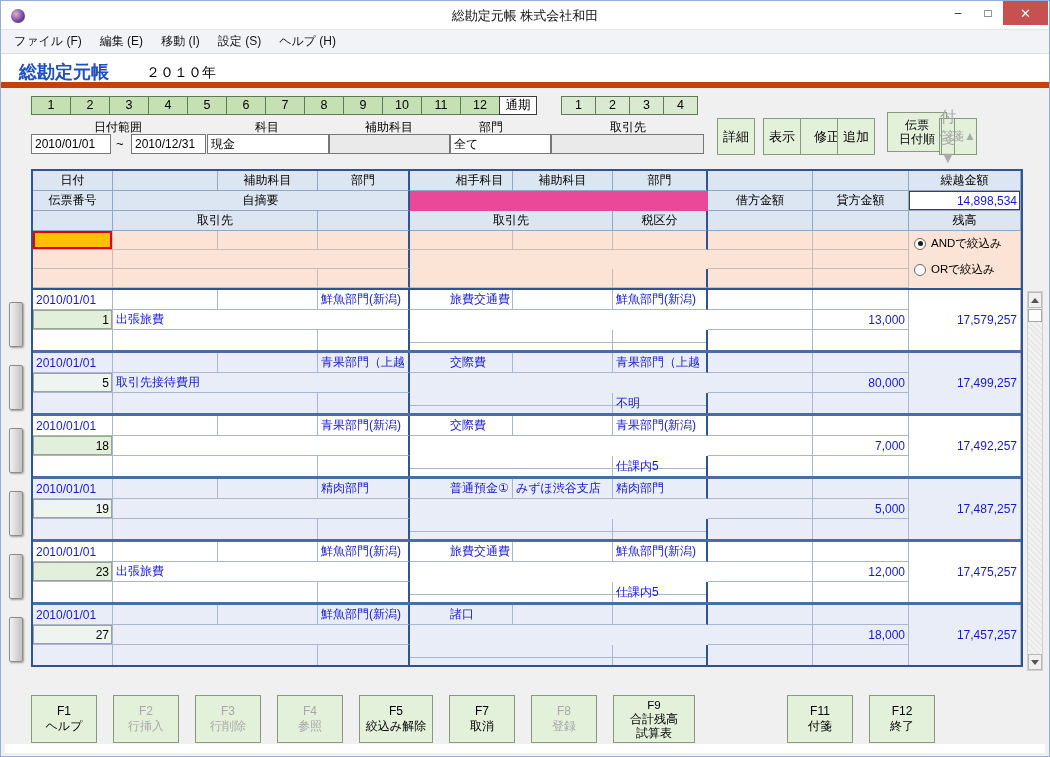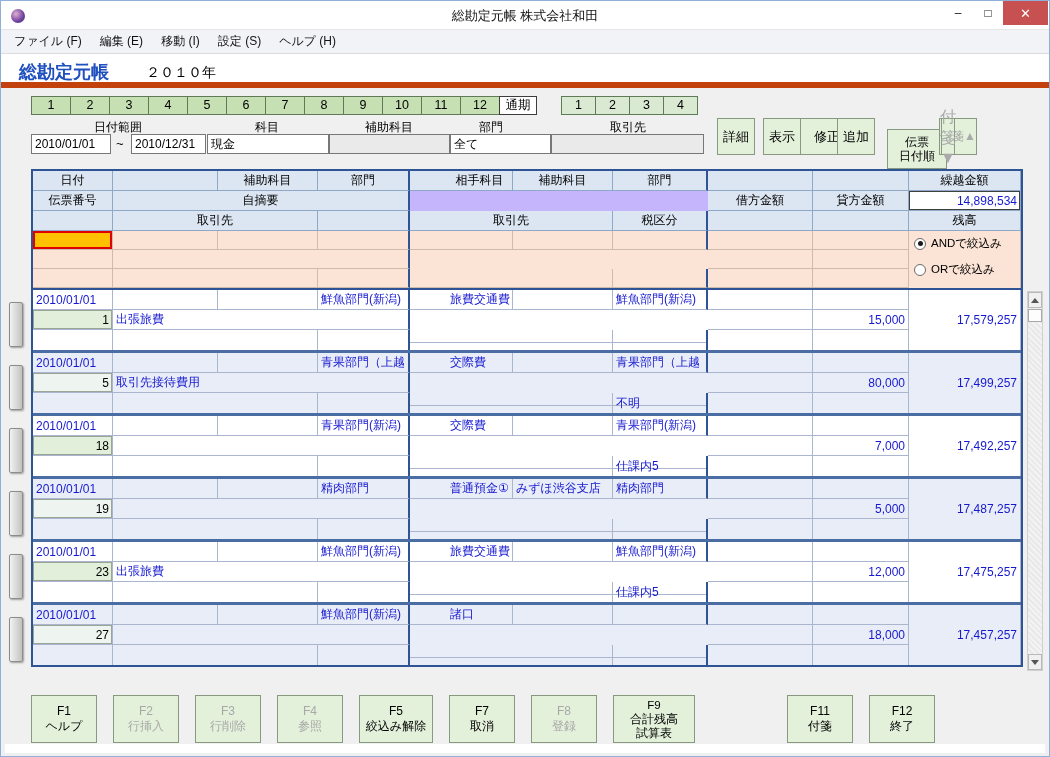--- a/index.html
+++ b/index.html
@@ -28,21 +28,21 @@
   .qgap{width:24px;}
   
   .flabel{position:absolute;top:118px;font-size:12px;color:#000;text-align:center;width:100px;}
   .finput{position:absolute;top:133px;height:20px;border:1px solid #777;background:#fff;font-size:12px;padding:0 3px;font-family:inherit;color:#000;}
   .finput.gray{background:#eaeaea;}
   .tilde{position:absolute;top:135px;font-size:13px;}
   .gbtn{position:absolute;background:#e3f0da;border:1px solid #87997f;font-size:13px;color:#000;display:flex;align-items:center;justify-content:center;text-align:center;padding:0;font-family:inherit;}
   .gbtn.dis{color:#aaaaaa;}
   .gbtn .two{line-height:14px;font-size:12px;}
   
-  .tblwrap{position:absolute;left:30px;top:168px;width:992px;border:2px solid #2f5496;background:#c4b5fd;}
+  .tblwrap{position:absolute;left:30px;top:168px;width:992px;border:2px solid #2f5496;background:#ec4899;}
   .g{display:grid;grid-template-columns:80px 105px 100px 92px 103px 100px 95px 105px 96px 112px;}
   .c{display:flex;align-items:center;padding:0 3px;font-size:12px;white-space:nowrap;overflow:hidden;color:#000;}
   .cr{justify-content:flex-end;}
   .bl{color:#1518cf;}
   
   .ghead{grid-auto-rows:20px;}
   .ghead .c{background:#dce6f2;border-right:1px solid #8fa8c8;border-bottom:1px solid #8fa8c8;justify-content:center;}
   .ghead .c.hval{background:#fff;box-shadow:inset 0 0 0 1px #404040;justify-content:flex-end;color:#1518cf;}
   .sR{border-right:2px solid #2f5496 !important;}
   
@@ -143,21 +143,21 @@
   <input class="finput" style="left: 130px; width: 75px;" value="2010/12/31">
   <input class="finput" style="left: 206px; width: 122px;" value="現金">
   <input class="finput gray" style="left: 328px; width: 121px;" value="">
   <input class="finput" style="left: 449px; width: 101px;" value="全て">
   <input class="finput gray" style="left: 550px; width: 153px;" value="">
 
   <button class="gbtn" style="left:716px;top:117px;width:38px;height:37px">詳細</button>
   <button class="gbtn" style="left:762px;top:117px;width:38px;height:37px">表示</button>
   <button class="gbtn" style="left:799px;top:117px;width:54px;height:37px">修正</button>
   <button class="gbtn" style="left:836px;top:117px;width:38px;height:37px">追加</button>
-  <button class="gbtn" style="left:886px;top:128px;width:60px;height:40px">
+  <button class="gbtn" style="left:886px;top:111px;width:60px;height:40px">
     <span class="two">
       <span>伝票</span><br>
       <span>日付順</span>
     </span>
   </button>
   <button class="gbtn dis" style="left:938px;top:117px;width:38px;height:37px;font-size:12px">付箋▲</button>
   <button class="gbtn dis" style="left:940px;top:117px;width:14px;height:37px;font-size:16px">付箋▼</button>
 
   <div class="tblwrap">
 
@@ -231,21 +231,21 @@
       <div class="c r1 ce bl">旅費交通費</div>
       <div class="c r1 cf bl"></div>
       <div class="c r1 cg sR bl">鮮魚部門(新潟)</div>
       <div class="c r1 ch"></div>
       <div class="c r1 ci"></div>
       <div class="c cj cr bl">17,579,257</div>
       <div class="c r2 ca cr vch">1</div>
       <div class="c r2 sbd sR bl">出張旅費</div>
       <div class="c r2 seg sR bl">出張旅費</div>
       <div class="c r2 ch cr bl"></div>
-      <div class="c r2 ci cr bl">15,000</div>
+      <div class="c r2 ci cr bl">13,000</div>
       <div class="c r3 ca"></div>
       <div class="c r3 sbc"></div>
       <div class="c r3 cd sR"></div>
       <div class="c r3 sef"></div>
       <div class="c r3 cg sR bl"></div>
       <div class="c r3 ch"></div>
       <div class="c r3 ci"></div>
     </div>
 
     <div class="g group even">

